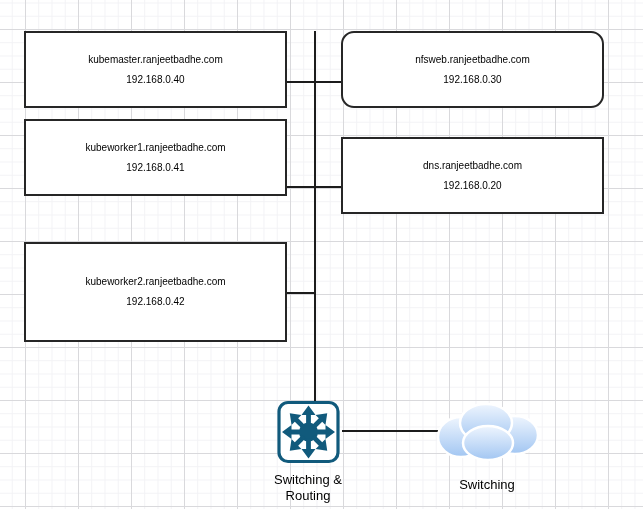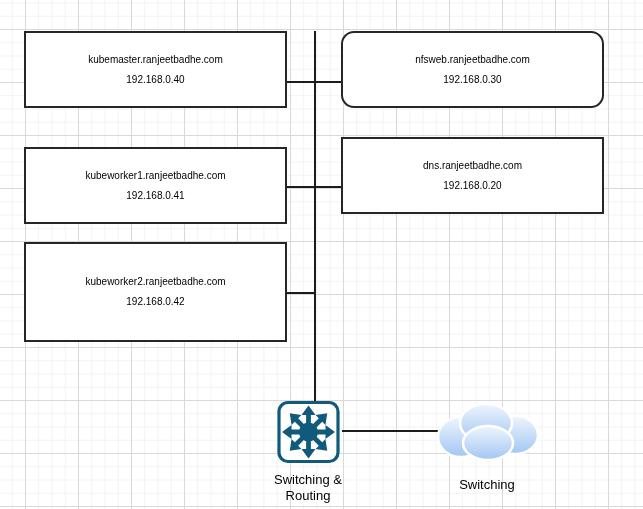--- a/index.html
+++ b/index.html
@@ -35,21 +35,21 @@
     justify-content: center;
     text-align: center;
     font-size: 10px;
     line-height: 20px;
     color: #000000;
   }
   .node .hostname, .node .ip { white-space: nowrap; }
 
   #node-kubemaster  { left: 24px;  top: 31px;  }
   #node-nfsweb      { left: 341px; top: 31px; border-radius: 13px;  }
-  #node-kubeworker1 { left: 24px;  top: 147px; }
+  #node-kubeworker1 { left: 24px;  top: 119px; }
   #node-dns         { left: 341px; top: 137px; }
   #node-kubeworker2 { left: 24px;  top: 242px; height: 100px; }
 
   .connector { position: absolute; background: #1c1c1c; }
   #bus-vertical        { left: 314px; top: 31px;  width: 2px;  height: 371px; }
   #connector-row1      { left: 287px; top: 81px;  width: 54px; height: 2px; }
   #connector-row2      { left: 287px; top: 186px; width: 54px; height: 2px; }
   #connector-row3      { left: 287px; top: 292px; width: 28px; height: 2px; }
   #connector-internet  { left: 342px; top: 430px; width: 99px; height: 2px; }
 

